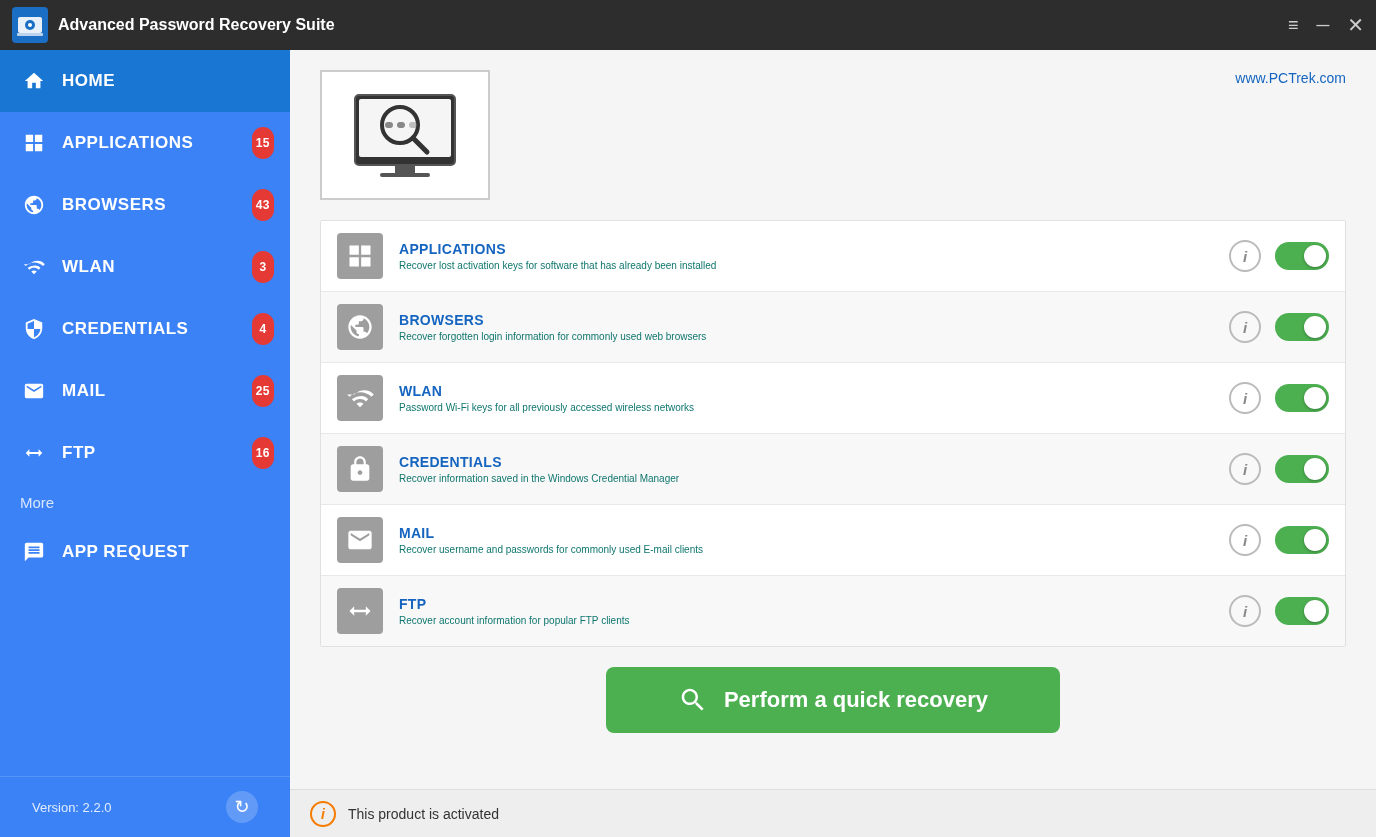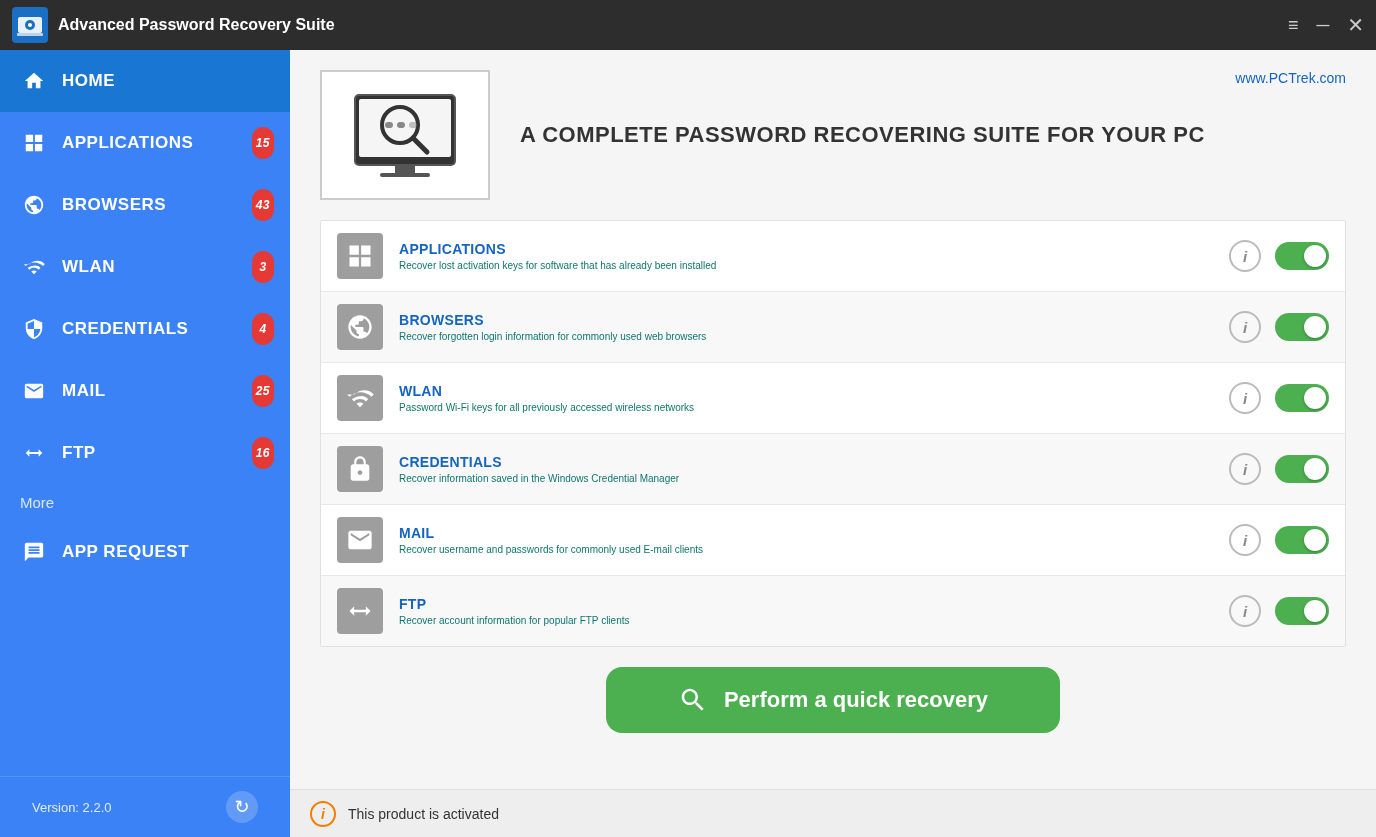--- a/index.html
+++ b/index.html
@@ -88,21 +88,20 @@
       color: white;
       font-size: 12px;
       font-weight: 700;
       min-width: 22px;
       height: 28px;
       border-radius: 11px;
       display: flex;
       align-items: center;
       justify-content: center;
       padding: 16px 4px;
-      font-style: italic;
     }
     .sidebar-more {
       color: rgba(255,255,255,0.8);
       font-size: 15px;
       padding: 10px 20px;
       cursor: pointer;
     }
     .sidebar-bottom {
       margin-top: auto;
       padding: 14px 32px;
@@ -247,21 +246,21 @@
       justify-content: center;
       margin-top: 20px;
       margin-bottom: 10px;
     }
     .recovery-btn {
       background: #4caf50;
       color: white;
       font-size: 22px;
       font-weight: 700;
       padding: 18px 72px;
-      border-radius: 16px;
+      border-radius: 8px;
       cursor: pointer;
       display: flex;
       align-items: center;
       gap: 16px;
       border: none;
       min-width: 380px;
       justify-content: center;
     }
 
     
@@ -414,21 +413,20 @@
             <rect x="35" y="88" width="50" height="4" rx="2" fill="#555"></rect>
 
             <circle cx="55" cy="40" r="18" fill="none" stroke="#333" stroke-width="4"></circle>
             <line x1="68" y1="53" x2="82" y2="67" stroke="#333" stroke-width="5" stroke-linecap="round"></line>
 
             <rect x="40" y="37" width="8" height="6" rx="3" fill="#888"></rect>
             <rect x="52" y="37" width="8" height="6" rx="3" fill="#888"></rect>
             <rect x="64" y="37" width="8" height="6" rx="3" fill="#888" opacity="0.5"></rect>
           </svg>
         </div>
-        <span class="header-tagline">A COMPLETE PASSWORD RECOVERING SUITE FOR YOUR PC</span>
         <a class="website-link" href="#">www.PCTrek.com</a>
       </div>
 
       <div class="features-list">
 
         <div class="feature-row">
           <div class="feature-icon-box">
             <svg width="28" height="28" viewBox="0 0 24 24">
                 <path fill="white" d="M3 3h8v8H3V3zm0 10h8v8H3v-8zm10-10h8v8h-8V3zm0 10h8v8h-8v-8z"></path>
               </svg>

